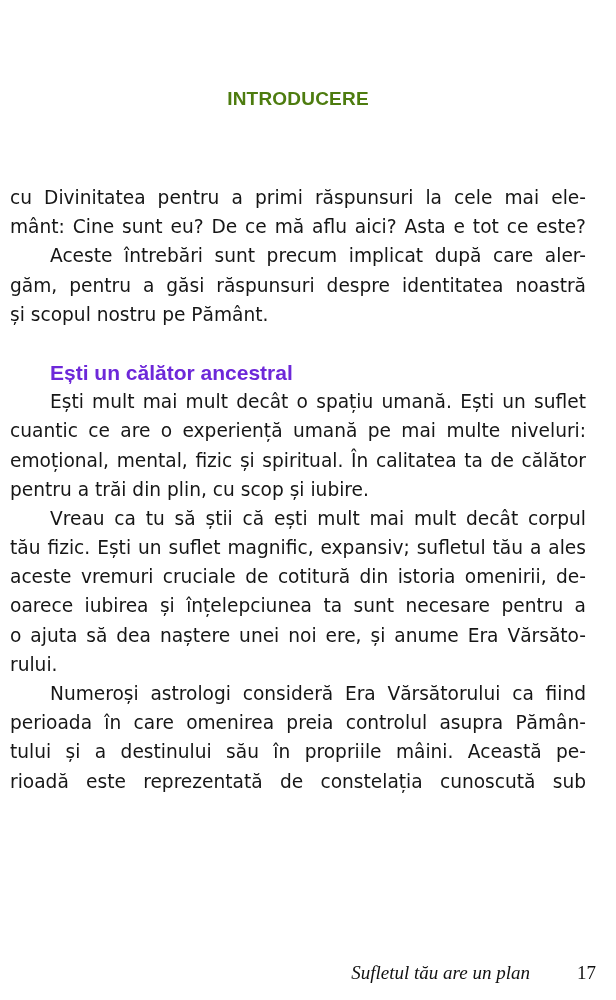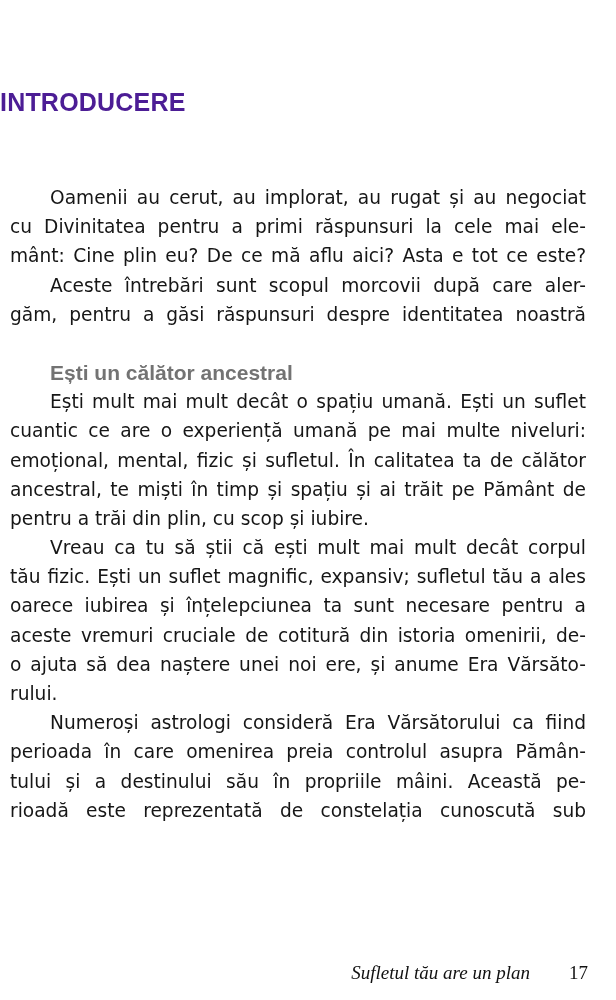--- a/index.html
+++ b/index.html
@@ -1,71 +1,70 @@
 <!DOCTYPE html>
 <html><head>
 <meta charset="utf-8">
 <style>
   html, body { margin: 0; padding: 0; background: #ffffff; }
   body { width: 616px; height: 1000px; overflow: hidden; position: relative; color: #111; }
   .page { position: absolute; left: 10px; top: 0; width: 576px; }
   .title {
-    position: absolute; top: 88px; left: 0; width: 596px; 
-    font-family: "Liberation Sans", sans-serif; font-weight: bold; font-size: 25px;
-    letter-spacing: 0.2px; color: #4c1d95;
+    position: absolute; top: 88px; left: 0; width: 596px; text-align: center;
+    font-family: "Liberation Sans", sans-serif; font-weight: bold; font-size: 19px;
+    letter-spacing: 0.2px; color: #4d7c0f;
   }
   .body {
     position: absolute; top: 183px; left: 0; width: 576px;
     font-family: "DejaVu Sans", sans-serif; font-size: 18.6px; line-height: 29.2px;
     text-align: justify; color: #161616;
   }
   .line { display: block; white-space: nowrap; text-align: justify; text-align-last: justify; height: 29.2px; }
   .line.last { text-align-last: left; }
   .indent { padding-left: 40px; }
   .gap { height: 29px; }
   .heading {
     font-family: "Liberation Sans", sans-serif; font-weight: bold; font-size: 21px;
-    padding-left: 40px; height: 29.2px; display: block; white-space: nowrap; color: #737373;
+    padding-left: 40px; height: 29.2px; display: block; white-space: nowrap; color: #6d28d9;
   }
   .footer {
     position: absolute; top: 962px; left: 0; width: 596px;
     font-family: "Liberation Serif", serif; font-size: 19px; color: #111;
   }
   .footer .book { position: absolute; right: 66px; font-style: italic; }
-  .footer .num { position: absolute; right: 8px; }
+  .footer .num { position: absolute; right: 0; }
 </style>
 </head>
 <body>
 
 <div class="title">INTRODUCERE</div>
 
 <div class="page">
   <div class="body">
 
-    <span class="line indent">Oamenii au cerut, au implorat, au rugat și au negociat</span>
     <span class="line">cu Divinitatea pentru a primi răspunsuri la cele mai ele-</span>
-    <span class="line">mânt: Cine plin eu? De ce mă aflu aici? Asta e tot ce este?</span>
+    <span class="line">mânt: Cine sunt eu? De ce mă aflu aici? Asta e tot ce este?</span>
 
-    <span class="line indent">Aceste întrebări sunt scopul morcovii după care aler-</span>
+    <span class="line indent">Aceste întrebări sunt precum implicat după care aler-</span>
     <span class="line">găm, pentru a găsi răspunsuri despre identitatea noastră</span>
+    <span class="line last">și scopul nostru pe Pământ.</span>
 
     <div class="gap"></div>
 
     <span class="heading">Ești un călător ancestral</span>
 
     <span class="line indent">Ești mult mai mult decât o spațiu umană. Ești un suflet</span>
     <span class="line">cuantic ce are o experiență umană pe mai multe niveluri:</span>
-    <span class="line">emoțional, mental, fizic și sufletul. În calitatea ta de călător</span>
-    <span class="line">ancestral, te miști în timp și spațiu și ai trăit pe Pământ de</span>
+    <span class="line">emoțional, mental, fizic și spiritual. În calitatea ta de călător</span>
     <span class="line last">pentru a trăi din plin, cu scop și iubire.</span>
 
     <span class="line indent">Vreau ca tu să știi că ești mult mai mult decât corpul</span>
     <span class="line">tău fizic. Ești un suflet magnific, expansiv; sufletul tău a ales</span>
+    <span class="line">aceste vremuri cruciale de cotitură din istoria omenirii, de-</span>
     <span class="line">oarece iubirea și înțelepciunea ta sunt necesare pentru a</span>
-    <span class="line">aceste vremuri cruciale de cotitură din istoria omenirii, de-</span>
     <span class="line">o ajuta să dea naștere unei noi ere, și anume Era Vărsăto-</span>
     <span class="line last">rului.</span>
 
     <span class="line indent">Numeroși astrologi consideră Era Vărsătorului ca fiind</span>
     <span class="line">perioada în care omenirea preia controlul asupra Pămân-</span>
     <span class="line">tului și a destinului său în propriile mâini. Această pe-</span>
     <span class="line">rioadă este reprezentată de constelația cunoscută sub</span>
   </div>
 </div>
 

